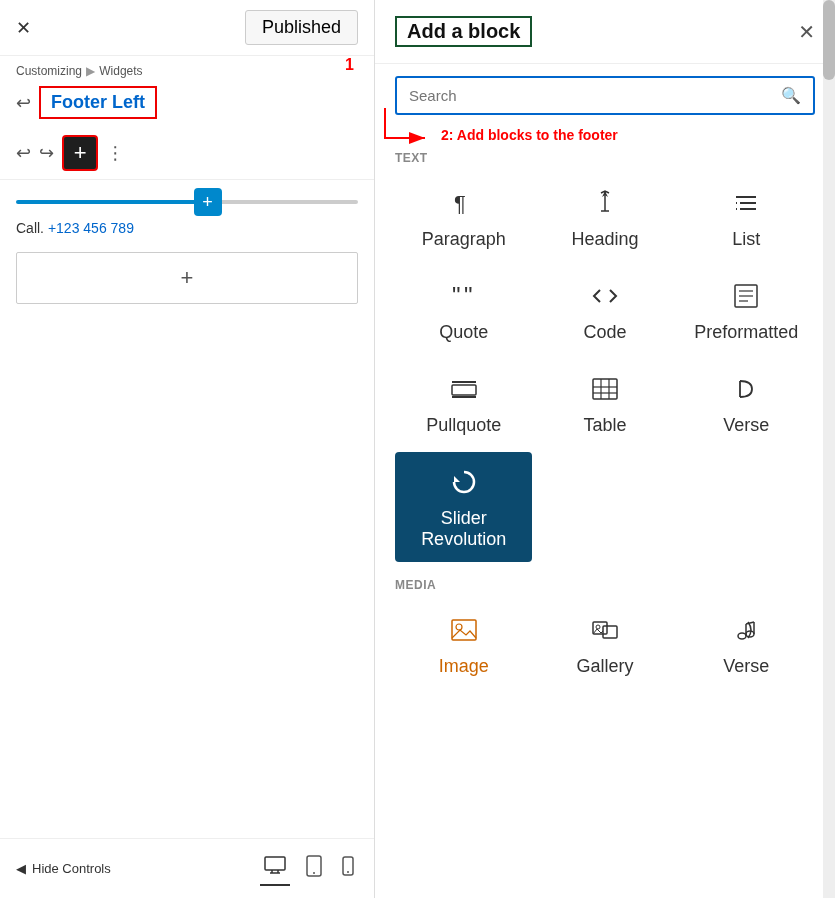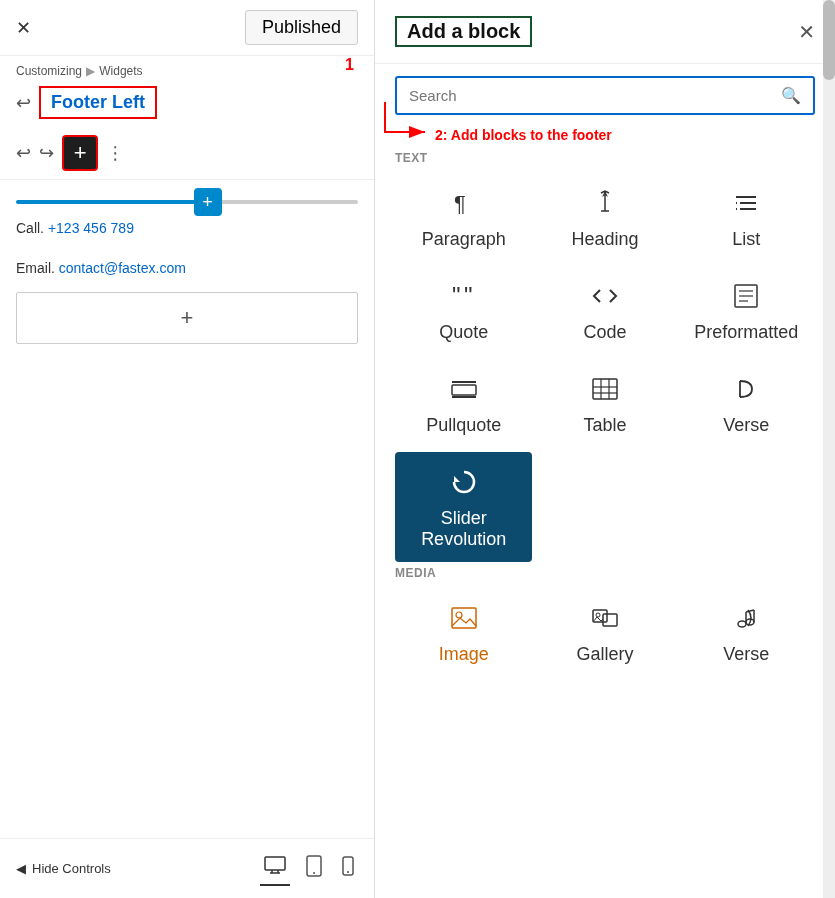--- a/index.html
+++ b/index.html
@@ -398,24 +398,20 @@
 
     <div class="slider-row">
       <div class="slider-track">
         <div class="slider-thumb">+</div>
       </div>
     </div>
 
     <div class="contact-info">
       <span>Call.</span>
       <span class="phone">+123 456 789</span>
-    </div>
-    <div class="contact-info email-row">
-      <span>Email.</span>
-      <span class="email-link">contact@fastex.com</span>
     </div>
 
     <button class="add-block-bottom">+</button>
   </div>
 
   <div class="left-footer">
     <button class="hide-controls-btn">
       <span>◀</span>
       <span>Hide Controls</span>
     </button>
@@ -451,21 +447,21 @@
     <button class="close-panel-btn">✕</button>
   </div>
 
   <div class="search-area">
     <div class="search-box">
       <input class="search-input" type="text" placeholder="Search" style="">
       <span class="search-icon">🔍</span>
     </div>
   </div>
 
-  <div style="padding: 0 20px 4px; display: flex; align-items: flex-start; gap: 0;">
+  <div style="padding: 0 20px 4px; display: flex; align-items: flex-end; gap: 6px;">
     <svg width="60" height="40" style="overflow:visible; margin-left: -20px; margin-top: -30px;">
       <defs>
         <marker id="arrowhead" markerWidth="8" markerHeight="6" refX="8" refY="3" orient="auto">
           <polygon points="0 0, 8 3, 0 6" fill="red"></polygon>
         </marker>
       </defs>
       <path d="M 10 5 L 10 35 L 50 35" stroke="red" stroke-width="2" fill="none" marker-end="url(#arrowhead)"></path>
     </svg>
     <span style="color: red; font-size: 14px; font-weight: 600;">2: Add blocks to the footer</span>
   </div>
@@ -576,21 +572,21 @@
       <span class="block-icon">
         <svg width="28" height="28" viewBox="0 0 28 28">
           <path d="M14 4 A10 10 0 1 1 4 14" stroke="white" stroke-width="2.5" fill="none"></path>
           <polygon points="4,8 4,14 10,14" fill="white"></polygon>
         </svg>
       </span>
       <span class="block-label" style="color:white; text-align:center;">Slider<br>Revolution</span>
     </div>
   </div>
 
-  <div class="section-label" style="margin-top: 0;">MEDIA</div>
+  <div class="section-label" style="margin-top: 12px;">MEDIA</div>
 
   <div class="blocks-grid">
 
     <div class="block-item">
       <span class="block-icon">
         <svg width="28" height="28" viewBox="0 0 28 28">
           <rect x="2" y="4" width="24" height="20" rx="1" stroke="#cc6600" stroke-width="1.5" fill="none"></rect>
           <circle cx="9" cy="11" r="3" stroke="#cc6600" stroke-width="1.2" fill="none"></circle>
           <polyline points="2,22 10,14 16,19 20,15 26,22" stroke="#cc6600" stroke-width="1.2" fill="none"></polyline>
         </svg>

